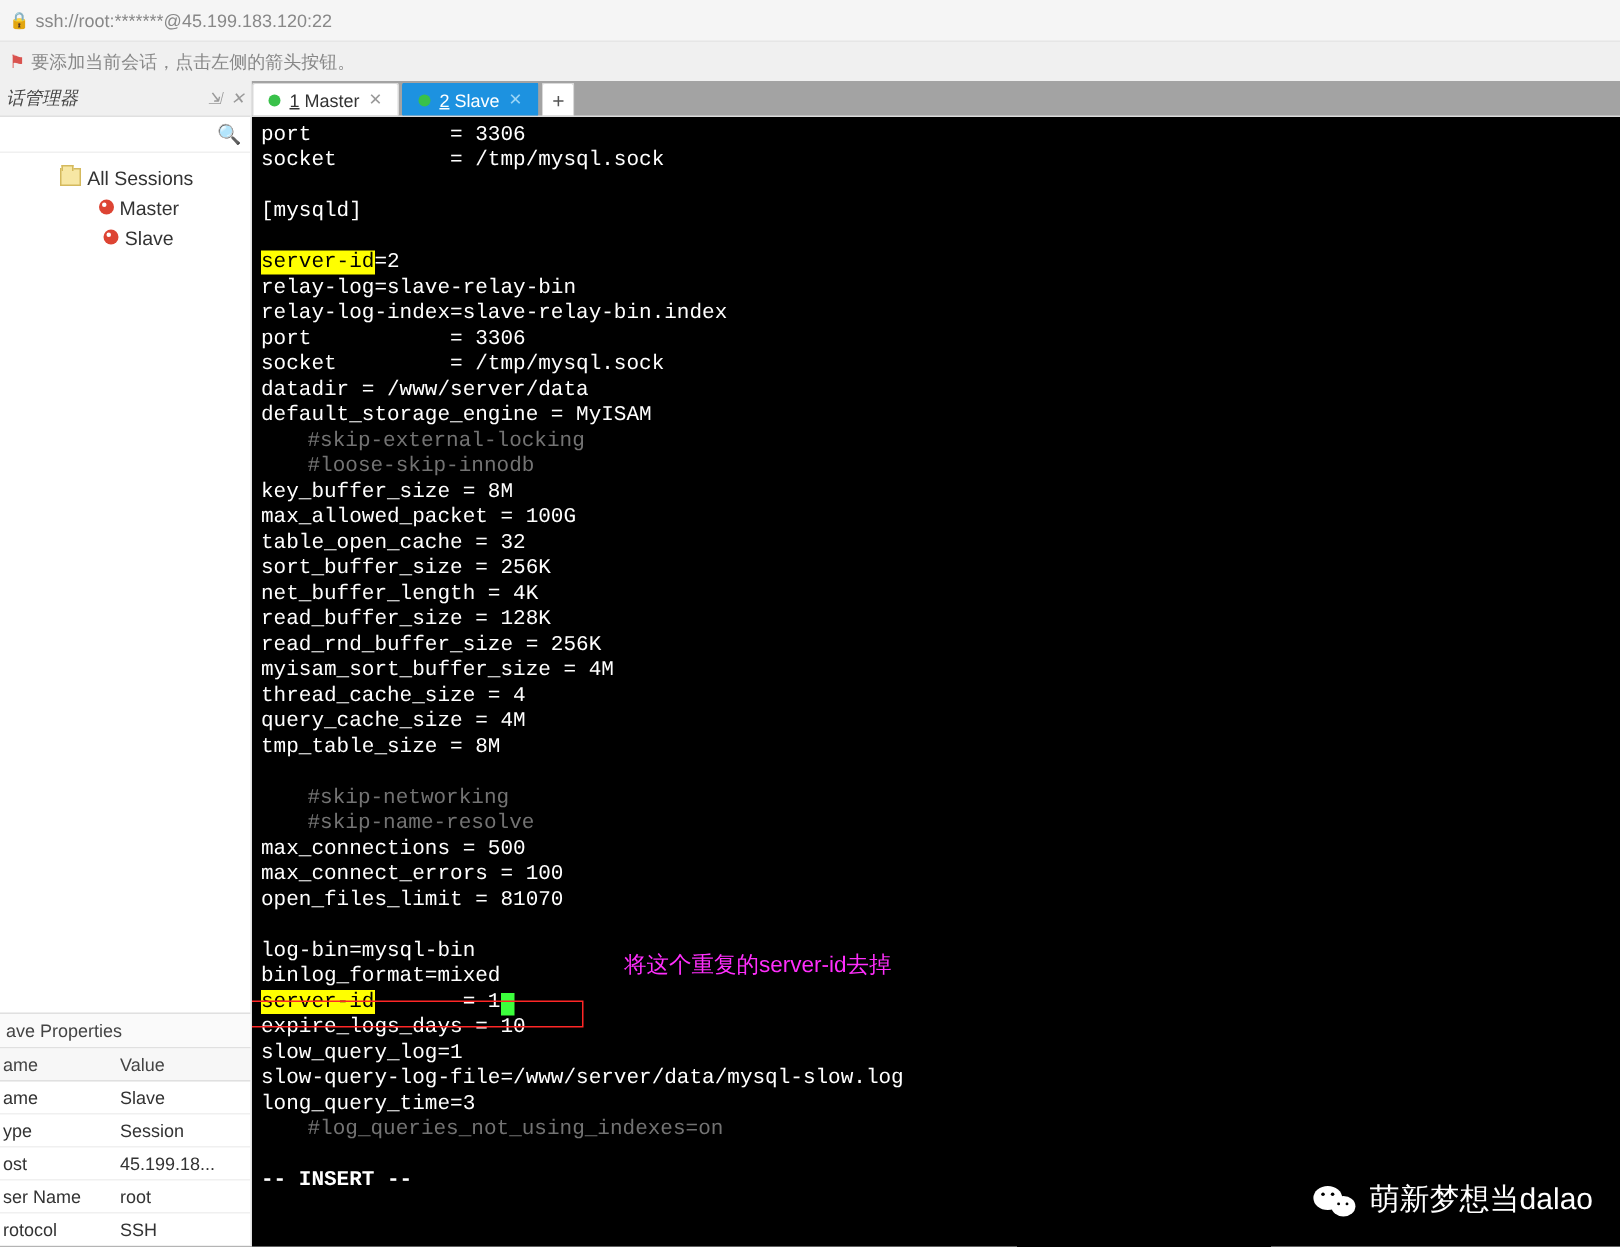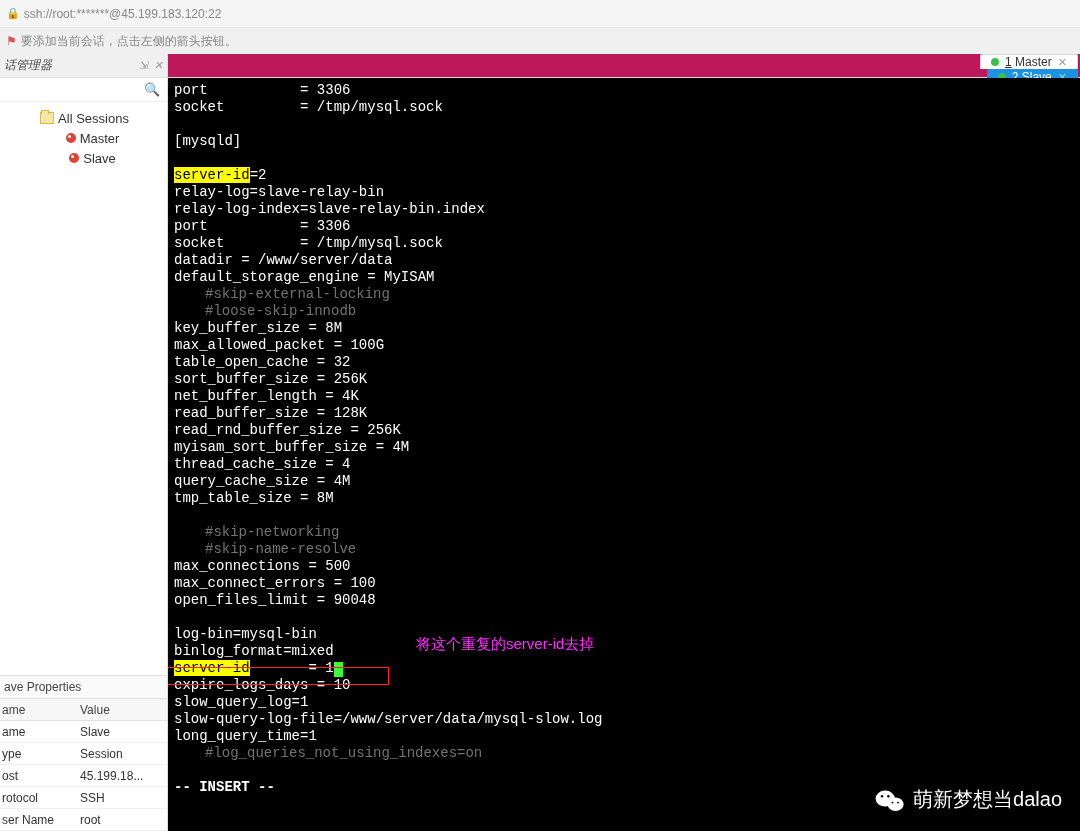--- a/index.html
+++ b/index.html
@@ -20,21 +20,21 @@
   .folder-ico::before{content:"";position:absolute;top:-3px;left:0;width:6px;height:3px;background:#f7e7a4;border:1px solid #d4b95d;border-bottom:none;}
   .bullet-ico { width:10px; height:10px; border-radius:50%; background:#d43; display:inline-block; position:relative;}
   .bullet-ico::after{content:"";position:absolute;left:2px;top:2px;width:3px;height:3px;border-radius:50%;background:#fff;}
   .props-hdr { height:24px; border-top:1px solid #e0e0e0; border-bottom:1px solid #e0e0e0; background:#fafafa; display:flex; align-items:center; padding-left:4px; font-size:12px; color:#444;}
   .grid { font-size:12px; }
   .grid-row { display:flex; height:22px; align-items:center; border-bottom:1px solid #f0f0f0;}
   .grid-row.head { background:#f7f7f7; color:#444; font-weight:400; border-bottom:1px solid #e0e0e0;}
   .grid-row > div:first-child { width:78px; padding-left:2px; overflow:hidden; white-space:nowrap;}
   .grid-row > div:last-child { flex:1; padding-left:2px; overflow:hidden; white-space:nowrap;}
   .content { flex:1; display:flex; flex-direction:column; min-width:0;}
-  .tabstrip { height:24px; background:#be185d; border-bottom:1px solid #d9d9d9; display:flex; align-items:flex-end;flex-direction:column;}
+  .tabstrip { height:24px; background:#a3a3a3; border-bottom:1px solid #d9d9d9; display:flex; align-items:flex-end;}
   .tab { height:22px; padding:0 10px; display:flex; align-items:center; gap:6px; border:1px solid #d9d9d9; border-bottom:none; background:#fff; margin-right:2px; font-size:12px; border-radius:2px 2px 0 0;}
   .tab .dot{ width:8px;height:8px;border-radius:50%;}
   .tab.master .dot{background:#39c14a;}
   .tab.slave { background:#1d92e0; color:#fff; border-color:#1d92e0;}
   .tab.slave .dot{background:#39c14a;}
   .tab .close{ color:#999; font-size:11px;}
   .tab.slave .close{ color:#9bd5f6;}
   .tab.add { width:22px; justify-content:center; padding:0; font-size:14px; color:#555;}
   .term { flex:1; background:#000; color:#fff; font-family:"Consolas","Courier New",monospace; font-size:14px; line-height:17px; padding:4px 6px; white-space:pre; overflow:hidden; position:relative;}
   .term .hl-yellow { background:#ffff00; color:#000; }
@@ -100,26 +100,26 @@
         </div>
       <div class="grid-row">
           <div>ype</div>
           <div>Session</div>
         </div>
       <div class="grid-row">
           <div>ost</div>
           <div>45.199.18...</div>
         </div>
       <div class="grid-row">
+          <div>ser Name</div>
+          <div>root</div>
+        </div>
+      <div class="grid-row">
           <div>rotocol</div>
           <div>SSH</div>
-        </div>
-      <div class="grid-row">
-          <div>ser Name</div>
-          <div>root</div>
         </div>
     </div>
   </div>
 
   <div class="content">
     <div class="tabstrip">
       <div class="tab master">
         <span class="dot"></span>
         <span><span class="underline">1</span> <span>Master</span></span>
         <span class="close">✕</span>
@@ -155,29 +155,29 @@
 <span>read_rnd_buffer_size = 256K</span>
 <span>myisam_sort_buffer_size = 4M</span>
 <span>thread_cache_size = 4</span>
 <span>query_cache_size = 4M</span>
 <span>tmp_table_size = 8M</span>
 
 <span class="blue">#skip-networking</span>
 <span class="blue">#skip-name-resolve</span>
 <span>max_connections = 500</span>
 <span>max_connect_errors = 100</span>
-<span>open_files_limit = 90048</span>
+<span>open_files_limit = 81070</span>
 
 <span>log-bin=mysql-bin</span>
 <span>binlog_format=mixed</span>
 <span class="hl-yellow">server-id</span><span>       = 1</span><span class="cursor"></span>
 <span>expire_logs_days = 10</span>
 <span>slow_query_log=1</span>
 <span>slow-query-log-file=/www/server/data/mysql-slow.log</span>
-<span>long_query_time=1</span>
+<span>long_query_time=3</span>
 <span class="blue">#log_queries_not_using_indexes=on</span>
 
 <span class="insert-bold">-- INSERT --</span>
 <div class="redbox" style="left:-3px; top:589px; width:224px; height:18px;"></div>
 <div class="anno" style="left:248px; top:557px;">将这个重复的server-id去掉</div>
 </div>
   </div>
 </div>
 
 <div class="wm">

